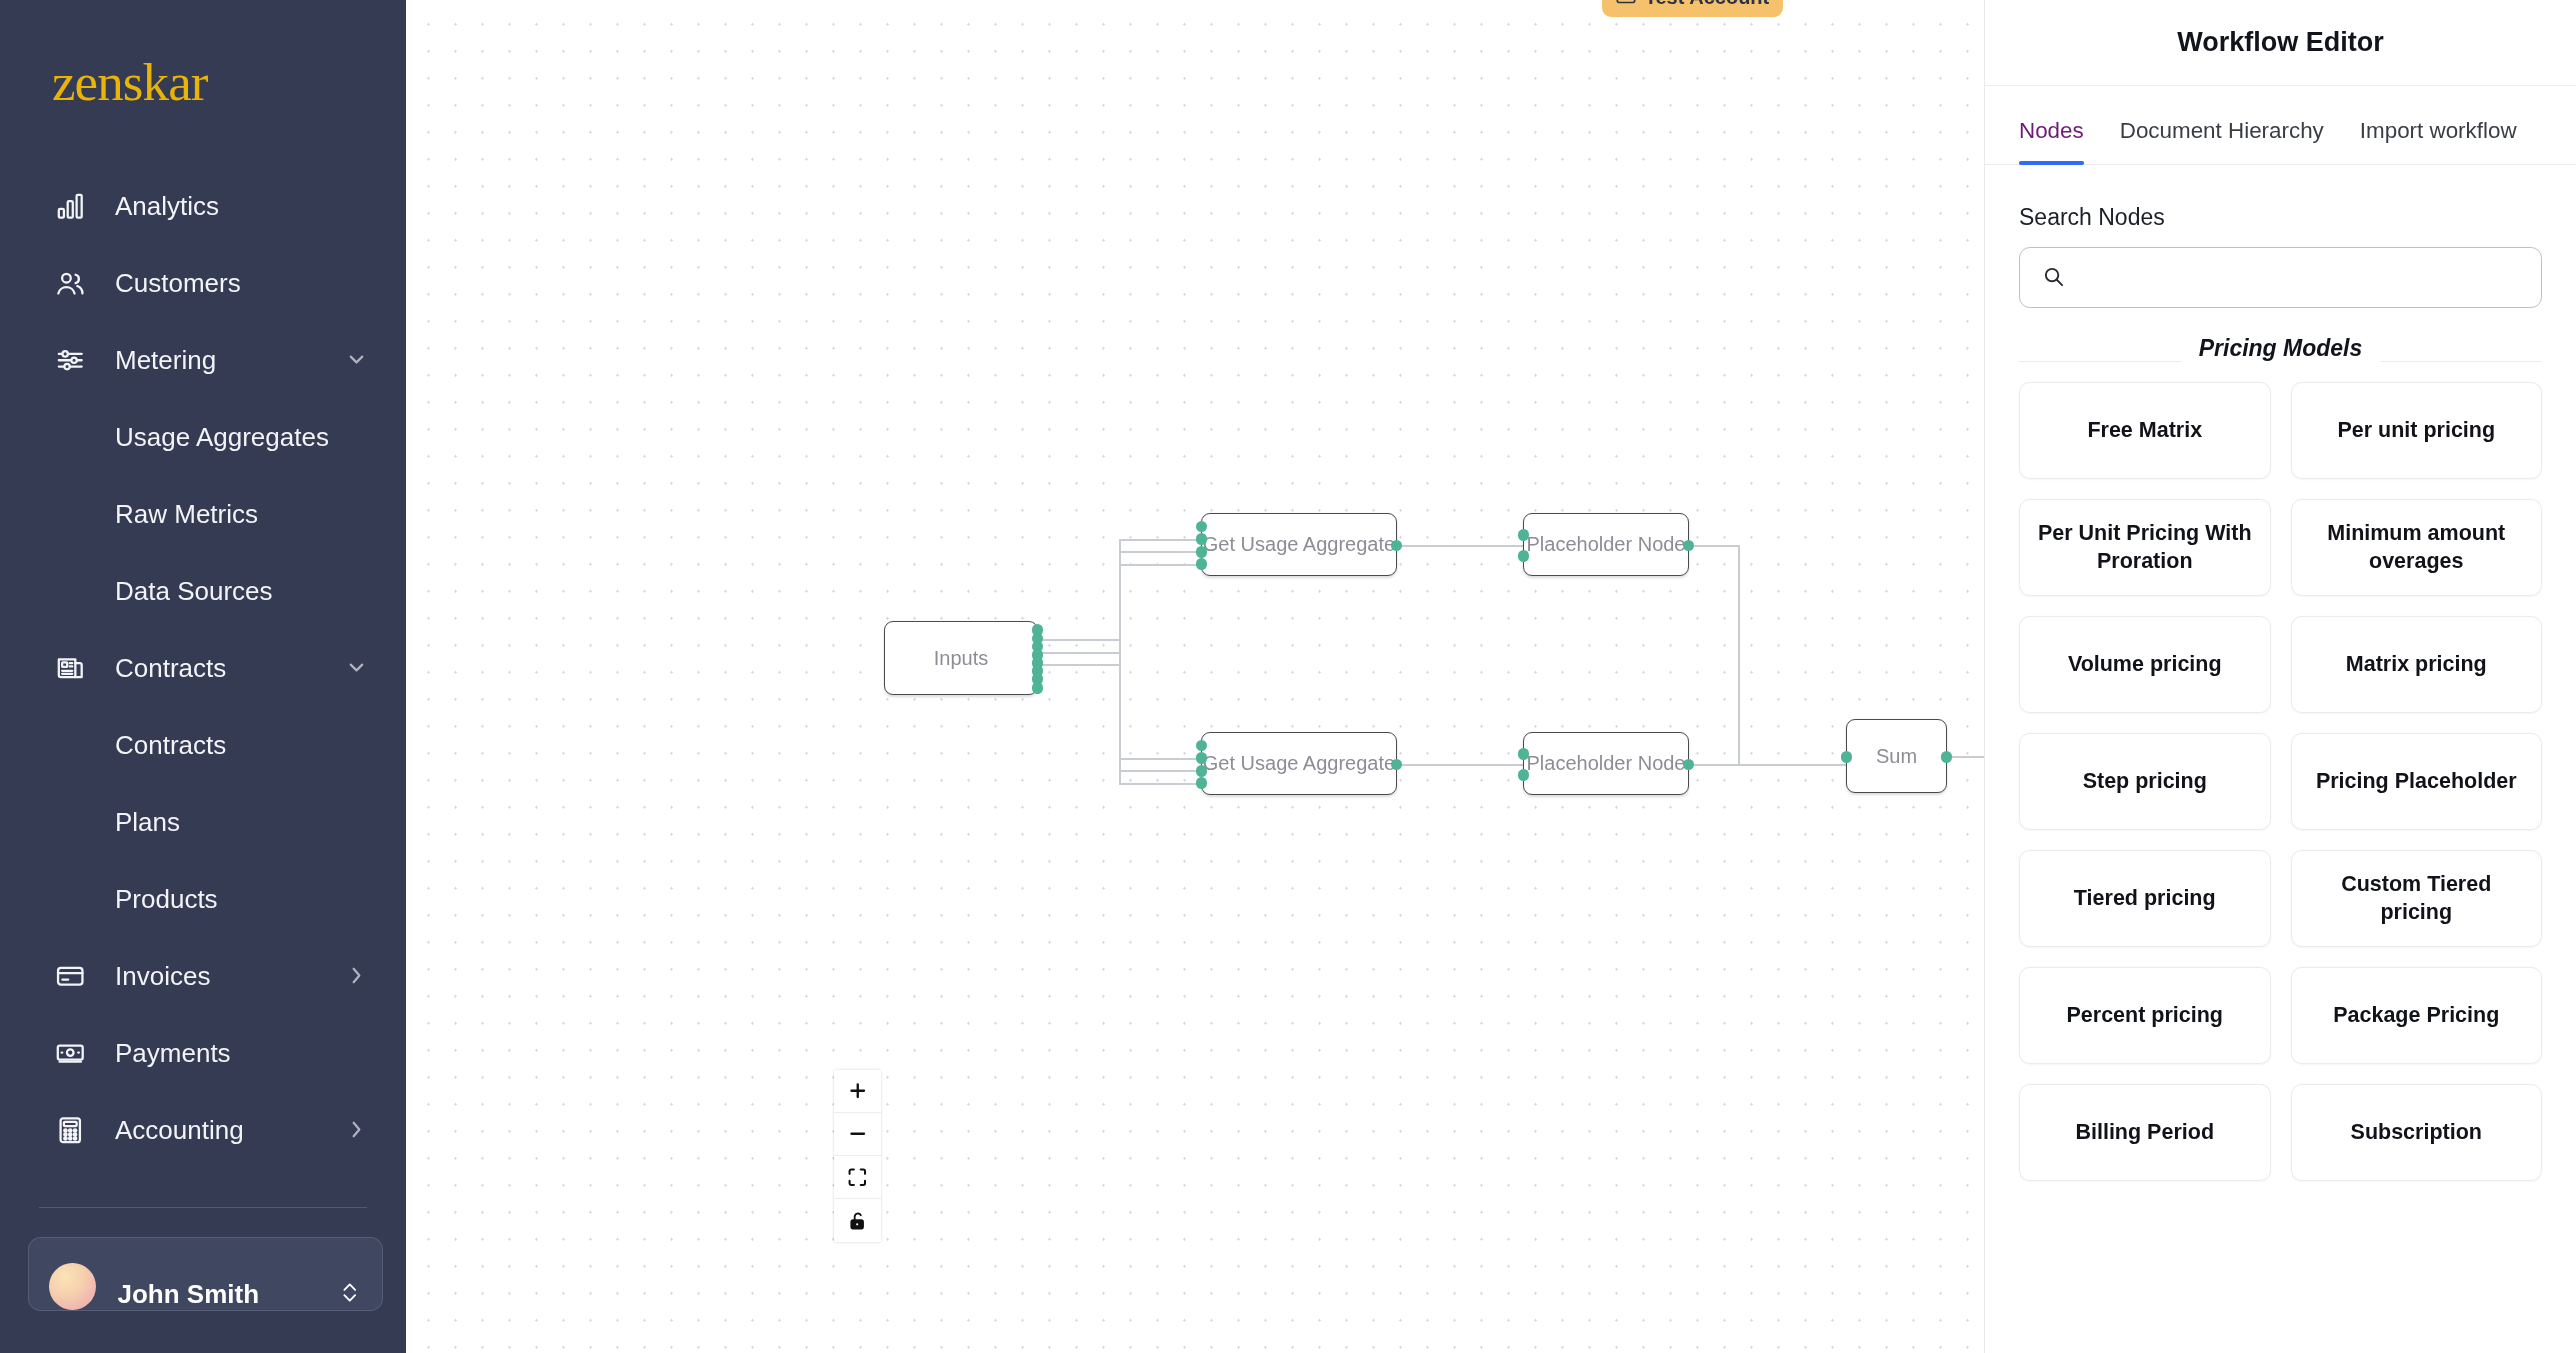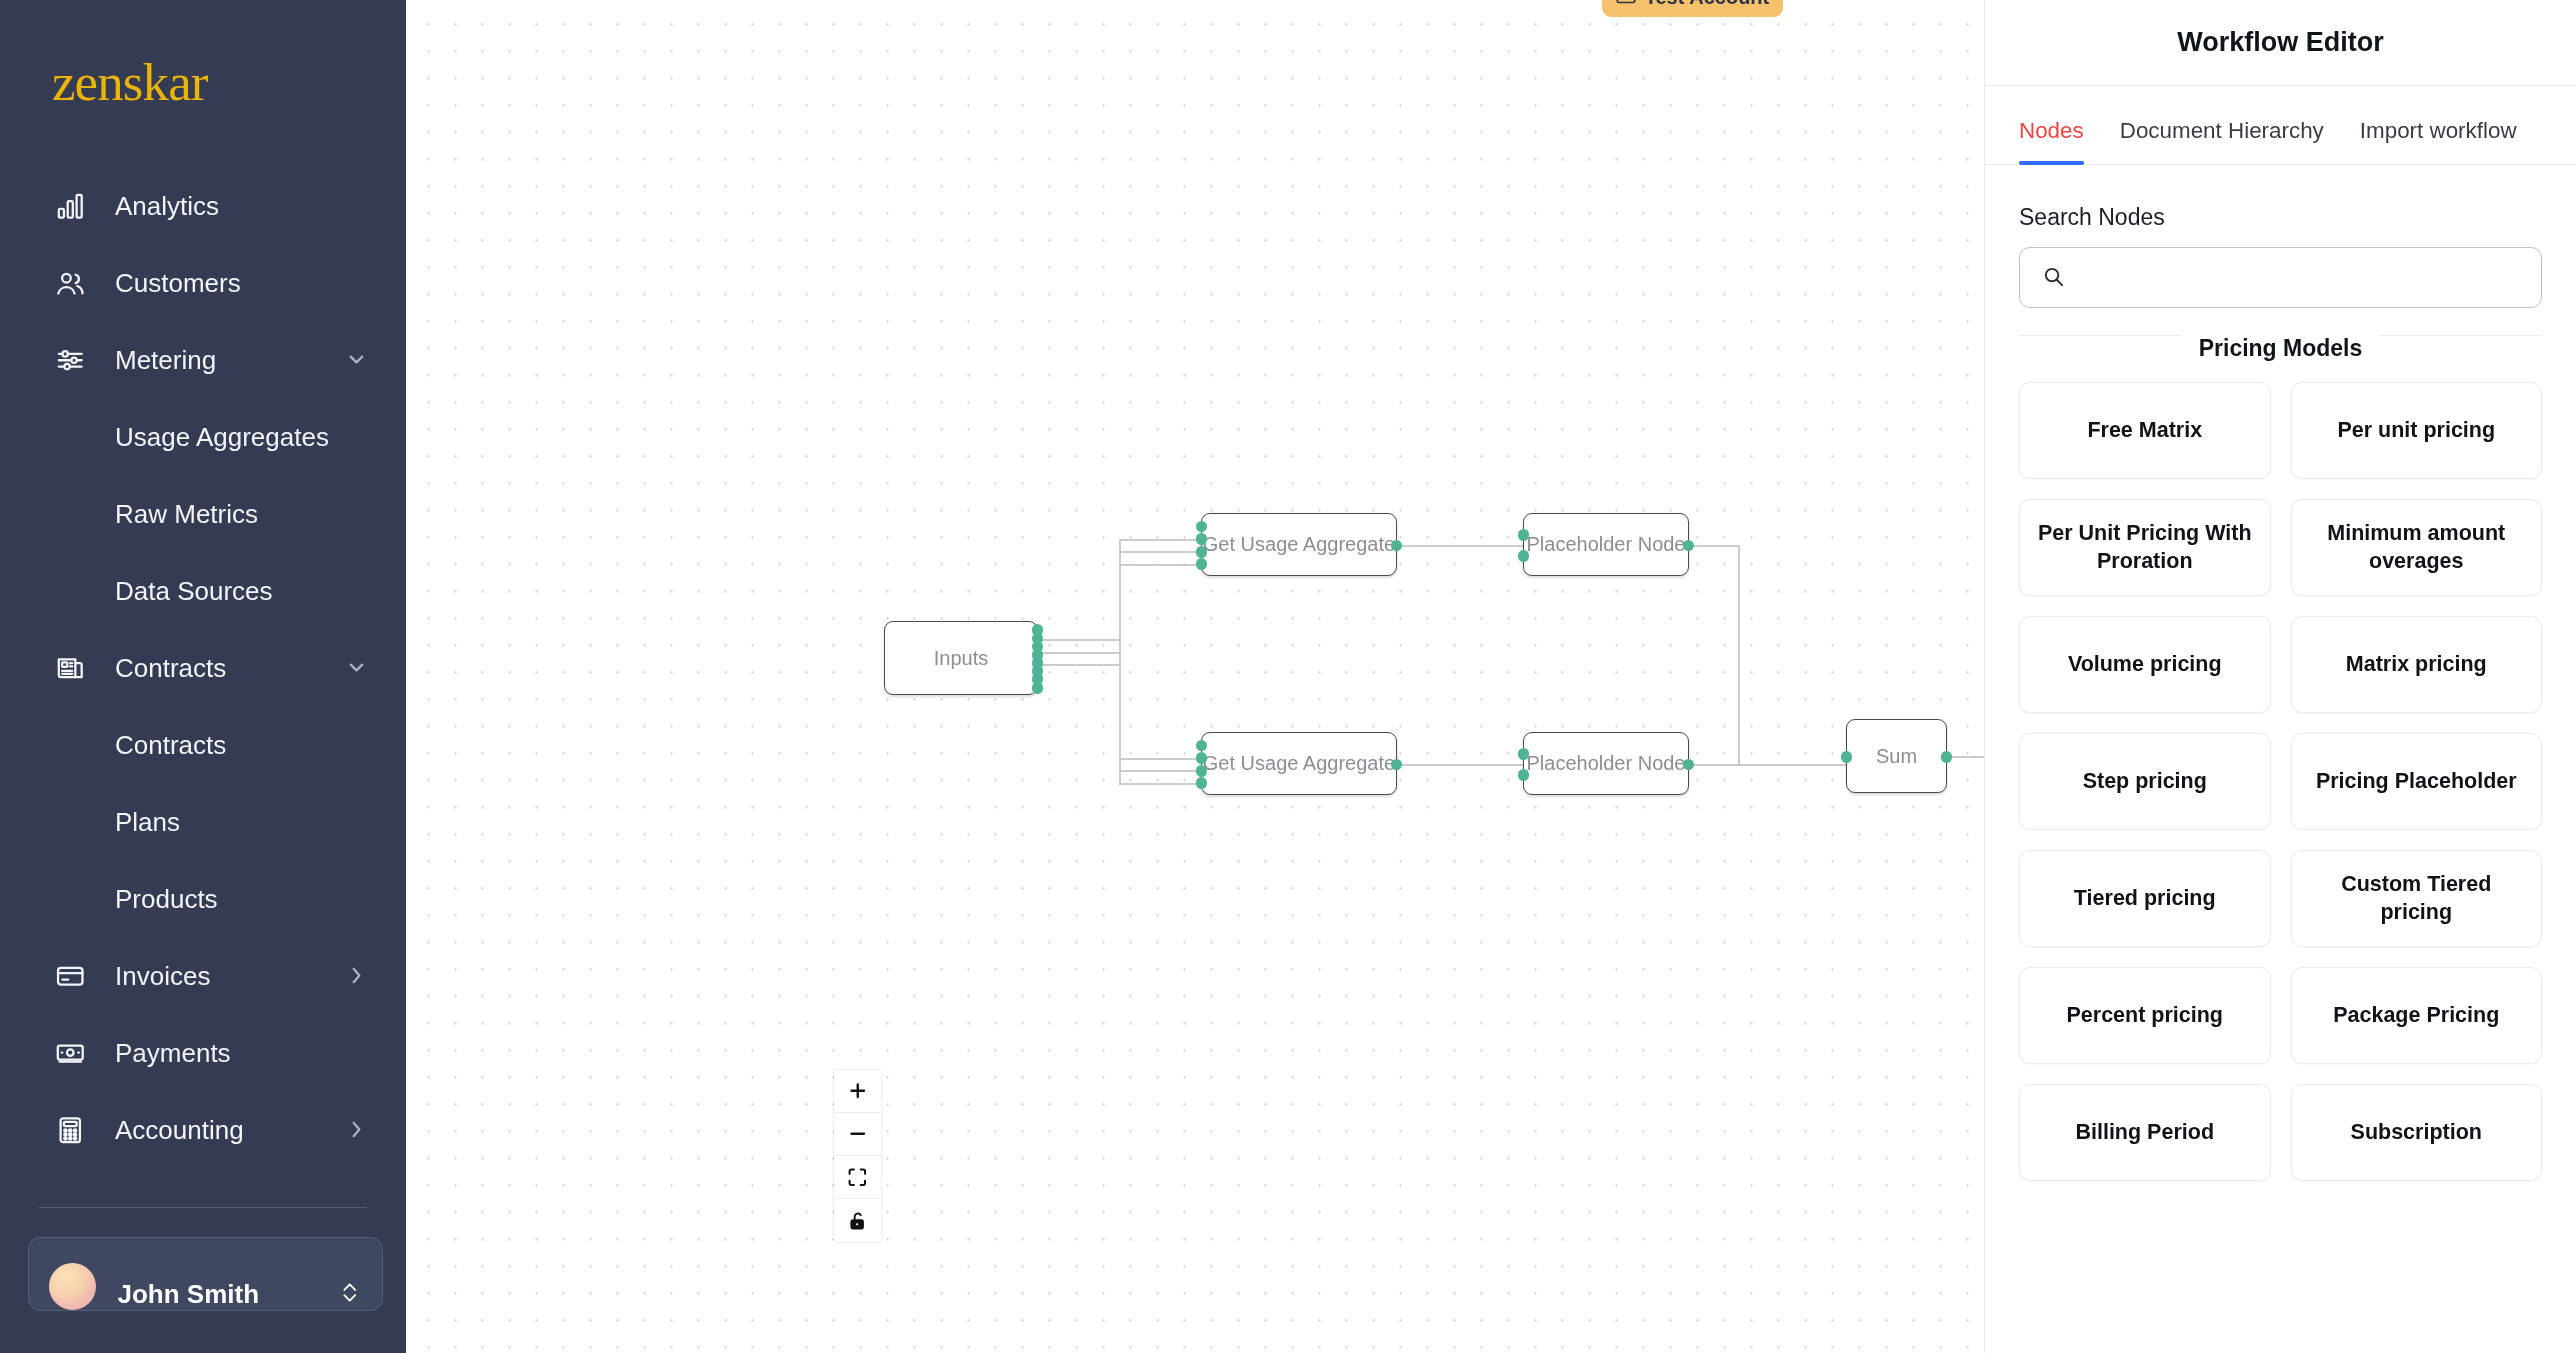--- a/index.html
+++ b/index.html
@@ -144,40 +144,40 @@
   #rp-tabs {
     display: flex; align-items: flex-end;
     height: 79px; border-bottom: 0.9px solid #ececf0;
     padding: 0 16px;
   }
   .rp-tab {
     padding: 0 18px 20px 18px;
     font-size: 22.4px; color: #3a3d46; cursor: pointer;
     position: relative; white-space: nowrap;
   }
-  .rp-tab.active { color: #ef4444; }
+  .rp-tab.active { color: #701a75; }
   .rp-tab.active:after {
     content: ""; position: absolute; left: 18px; right: 18px; bottom: -0.9px;
     height: 3.6px; background: #2f6df6; border-radius: 1.8px;
   }
   #search-label {
     margin: 39px 0 0 34px; font-size: 23px; color: #1c1f28;
   }
   #search-box {
     margin: 16px 34px 0 34px; height: 61px;
     border: 0.9px solid #bdc0c9; border-radius: 10.8px;
     display: flex; align-items: center; padding: 0 21.5px; cursor: text;
   }
   #search-input {
     border: none; outline: none; flex: 1; margin-left: 14.4px;
     font-size: 21.5px; font-family: "Liberation Sans", sans-serif; color: #1c1f28;
     background: transparent;
   }
   #pm-header {
-    margin: 27px 34px 0 34px; display: flex; align-items: flex-start; gap: 18px;
+    margin: 27px 34px 0 34px; display: flex; align-items: flex-end; gap: 18px; font-style: italic;
   }
   #pm-header .rule { flex: 1; height: 0.9px; background: #ececf0; }
   #pm-header .pm-text { font-size: 23px; font-weight: 700; color: #12141c; white-space: nowrap; }
   #pm-grid {
     margin: 20px 34px 0 34px;
     display: grid; grid-template-columns: 1fr 1fr;
     gap: 20px 20px;
   }
   .pm-card {
     height: 97px; border: 0.9px solid #ebebee; border-radius: 10.8px;

